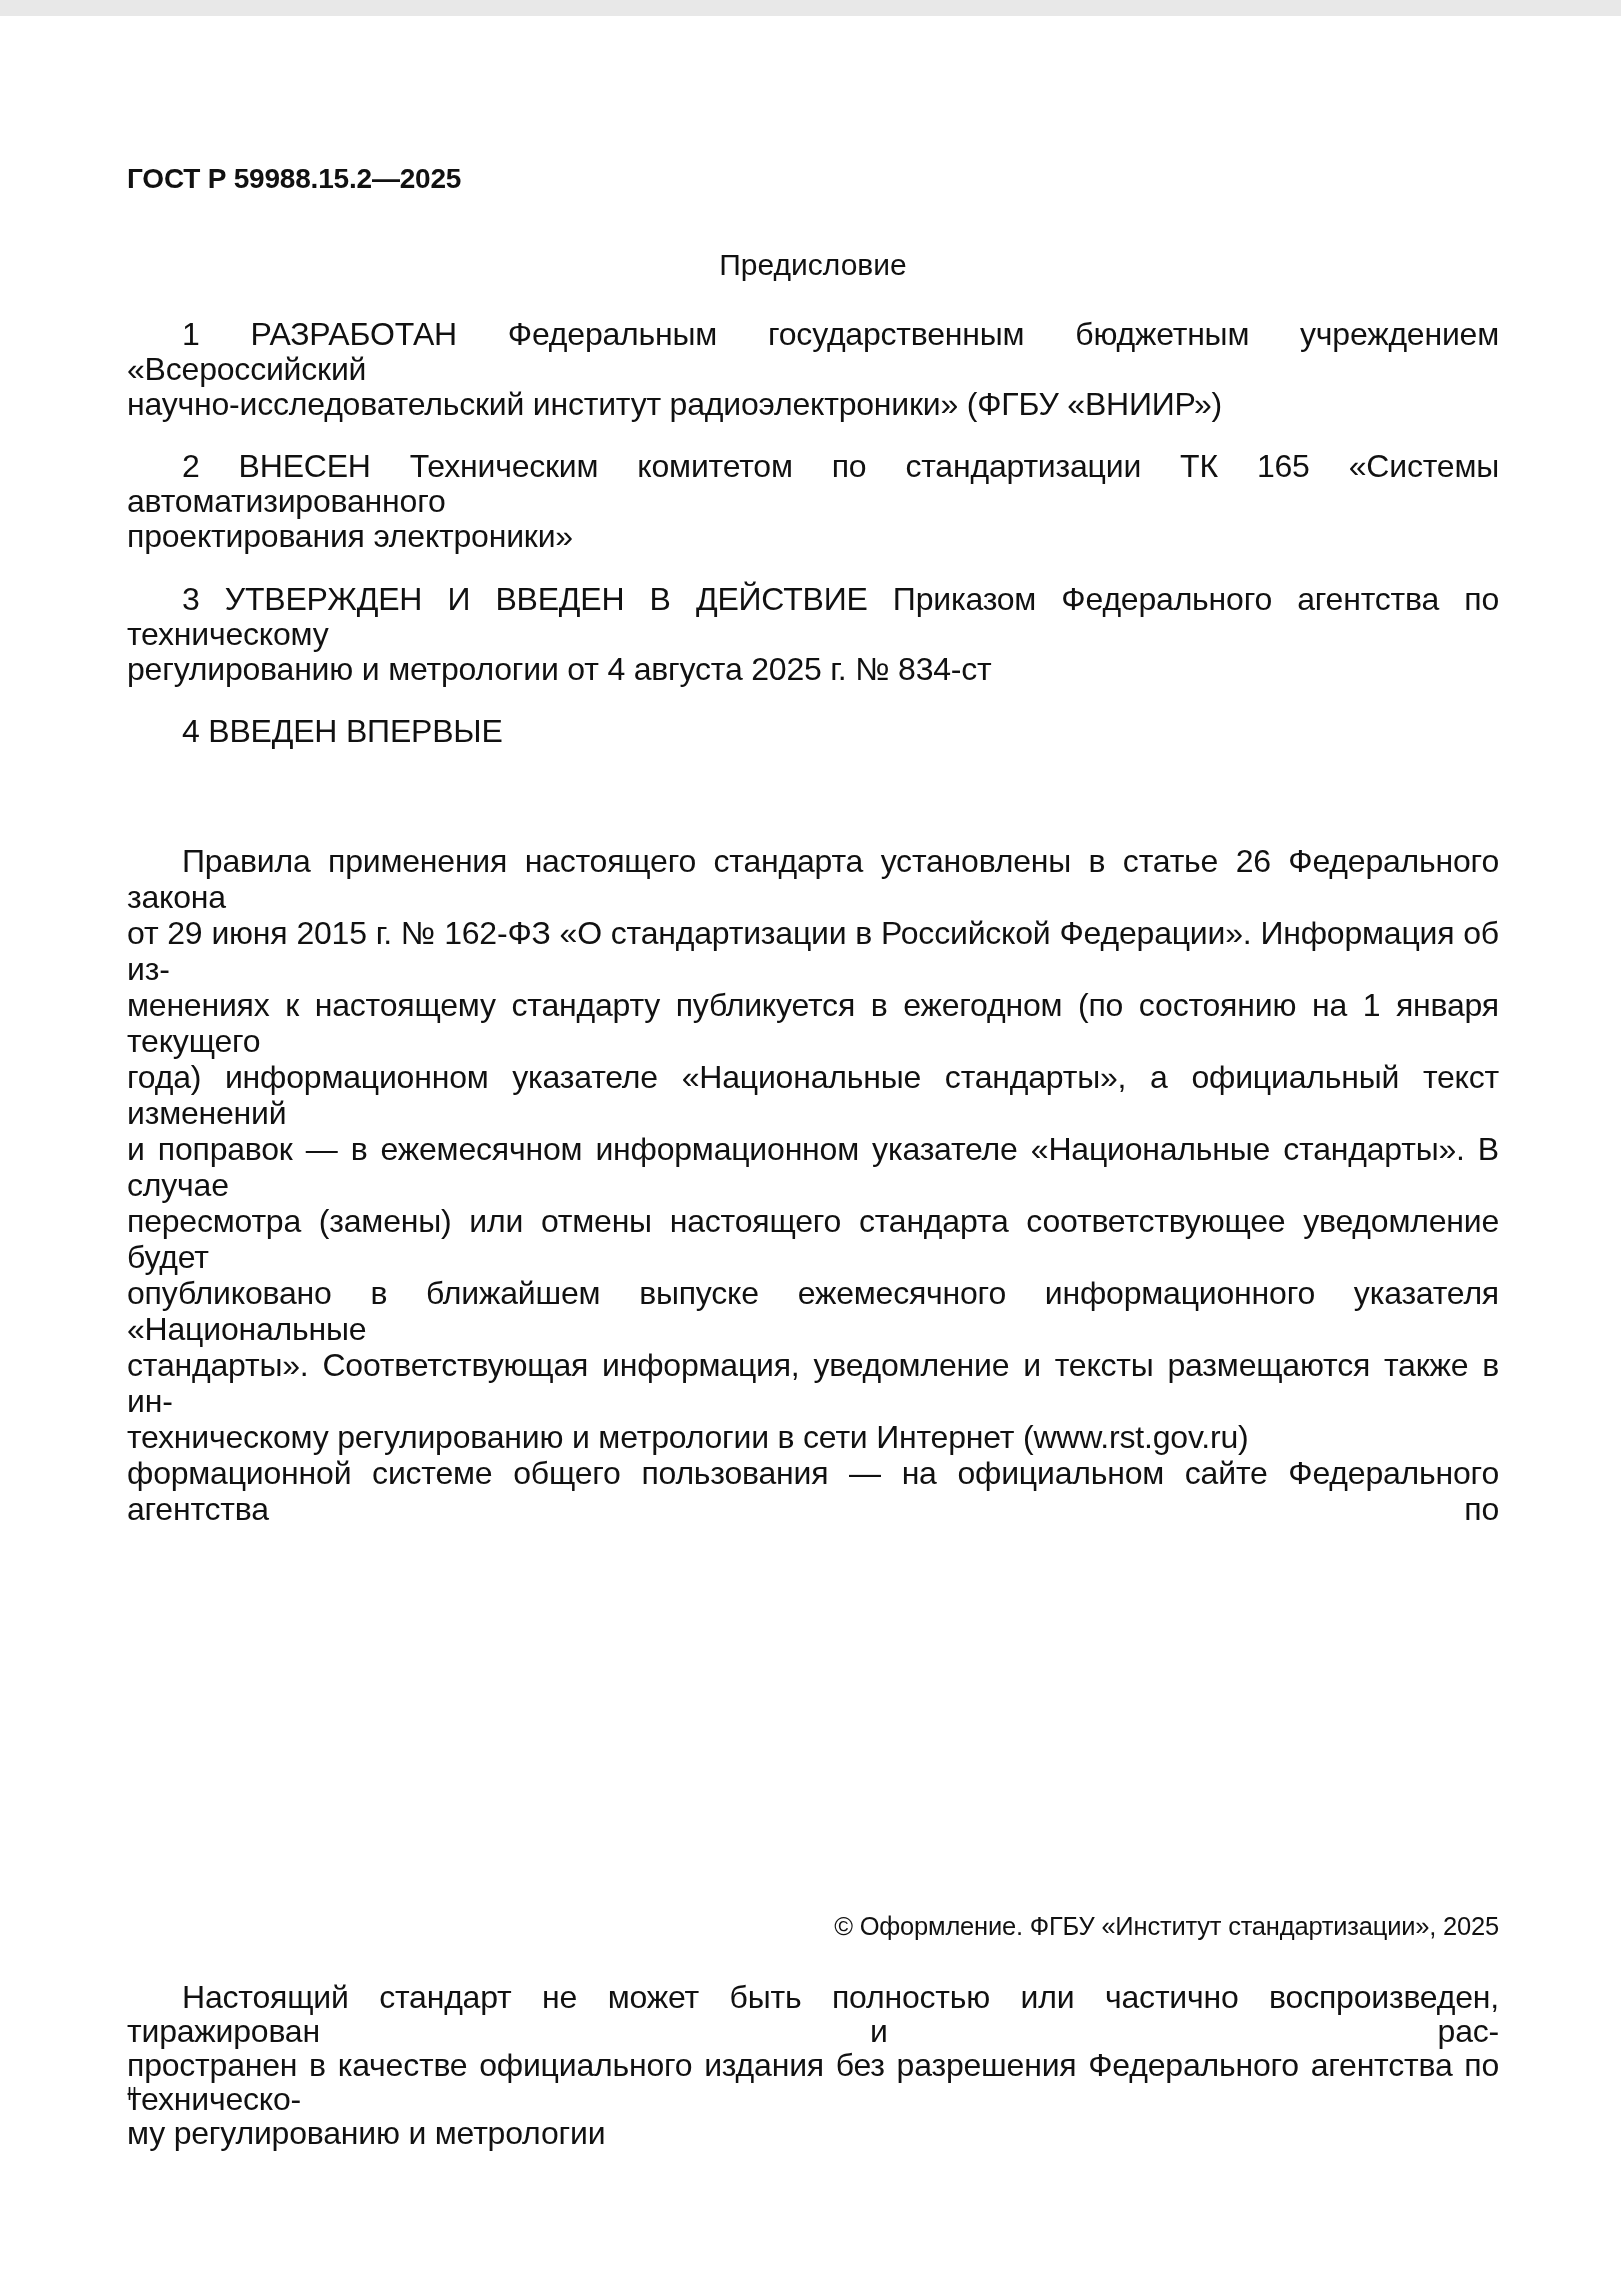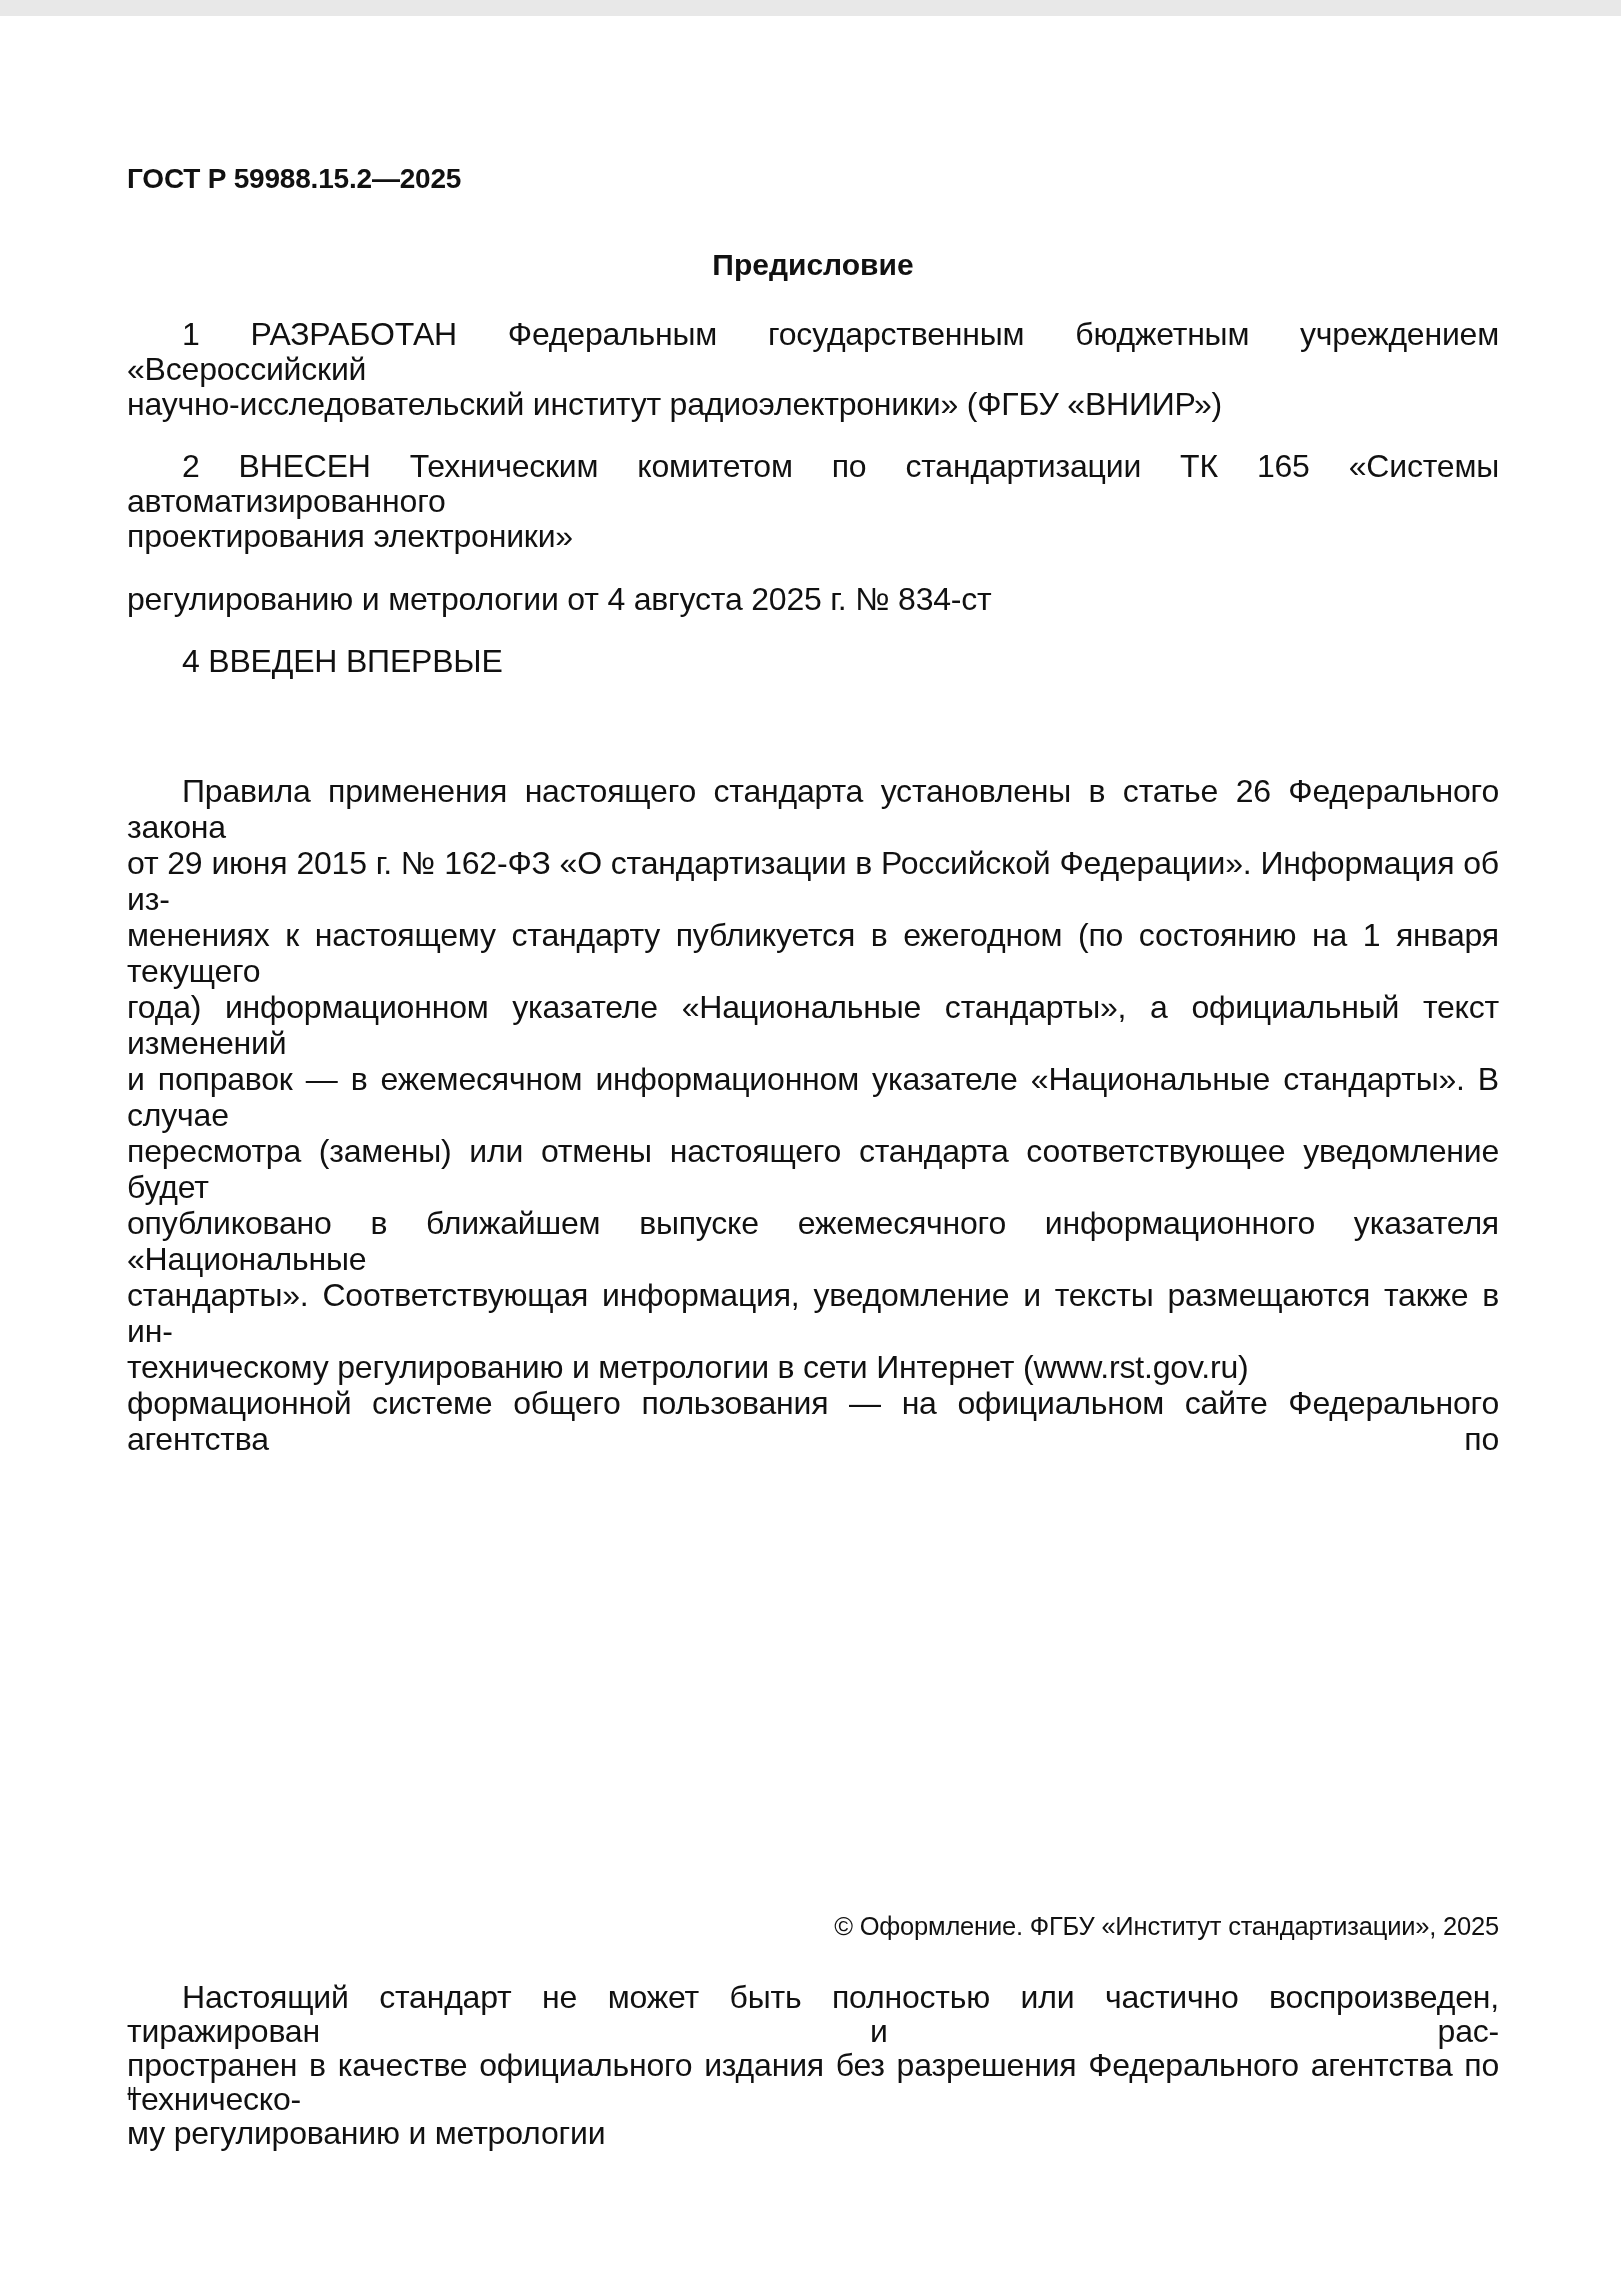--- a/index.html
+++ b/index.html
@@ -18,21 +18,21 @@
   .std-number {
     font-size: 28px;
     font-weight: bold;
     line-height: 1;
     letter-spacing: -0.2px;
   }
   .doc-title {
     margin: 57px 0 0 0;
     text-align: center;
     font-size: 30px;
-    font-weight: bold;
+    font-weight: normal;
     line-height: 1;
   }
   .foreword { margin-top: 37px; }
   .para { margin: 0 0 27.4px 0; }
   .para .line,
   .legal .line,
   .repro .line {
     font-size: 32px;
     line-height: 35px;
     letter-spacing: -0.2px;
@@ -82,20 +82,21 @@
   <div class="foreword">
       <div class="para">
         <div class="line indent">1 РАЗРАБОТАН Федеральным государственным бюджетным учреждением «Всероссийский</div>
         <div class="line last">научно-исследовательский институт радиоэлектроники» (ФГБУ «ВНИИР»)</div>
       </div>
       <div class="para">
         <div class="line indent">2 ВНЕСЕН Техническим комитетом по стандартизации ТК 165 «Системы автоматизированного</div>
         <div class="line last">проектирования электроники»</div>
       </div>
       <div class="para">
+        <div class="line indent">3 УТВЕРЖДЕН И ВВЕДЕН В ДЕЙСТВИЕ Приказом Федерального агентства по техническому</div>
         <div class="line last">регулированию и метрологии от 4 августа 2025 г. № 834-ст</div>
       </div>
       <div class="para">
         <div class="line indent last">4 ВВЕДЕН ВПЕРВЫЕ</div>
       </div>
     </div>
 
   <div class="legal">
       <div class="line indent">Правила применения настоящего стандарта установлены в статье 26 Федерального закона</div>
       <div class="line">от 29 июня 2015 г. № 162-ФЗ «О стандартизации в Российской Федерации». Информация об из-</div>

